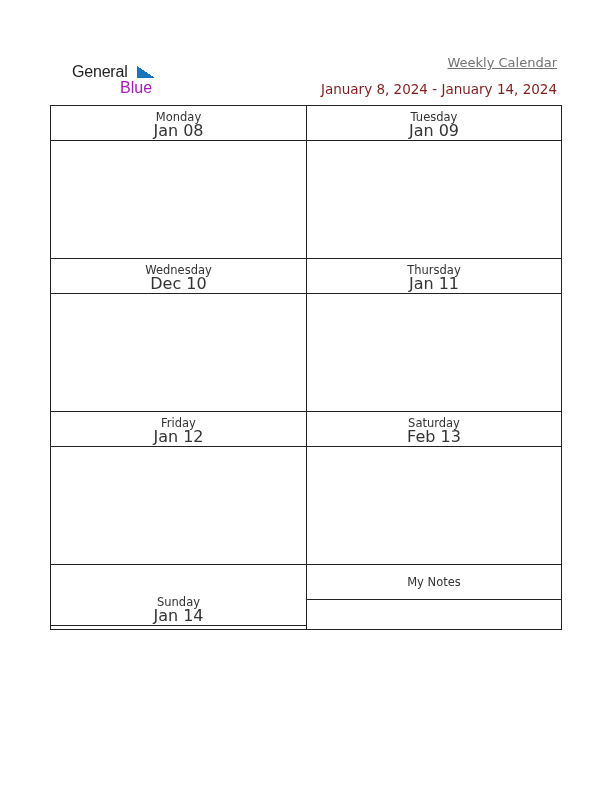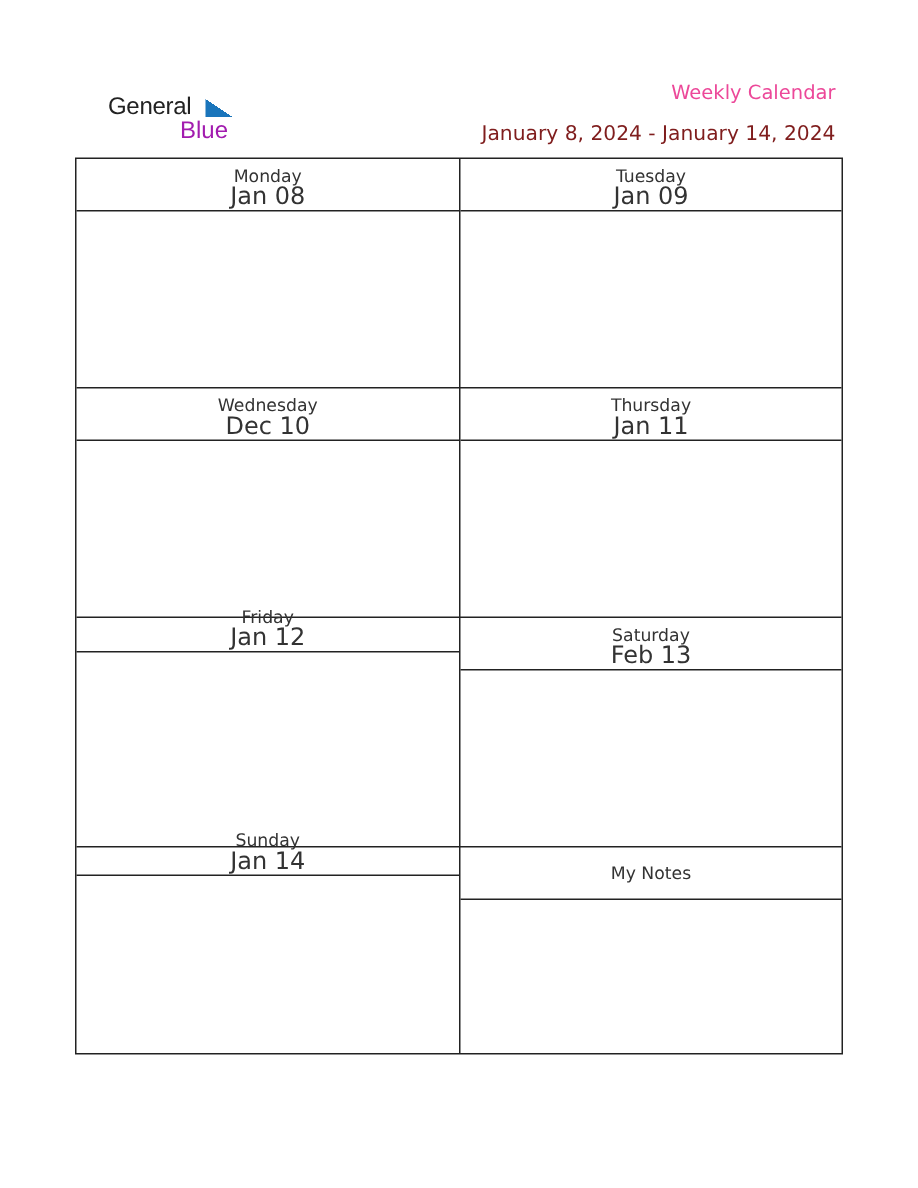--- a/index.html
+++ b/index.html
@@ -1,23 +1,23 @@
 <!DOCTYPE html>
 <html><head>
 <meta charset="utf-8">
 <style>
   html, body { margin:0; padding:0; background:#fff; }
   body { width:612px; height:792px; position:relative; font-family:"DejaVu Sans", sans-serif; color:#333; overflow:hidden; }
   .logo { position:absolute; left:72px; top:63px; width:90px; height:34px; }
   .logo .g { position:absolute; left:0; top:0; font-size:16px; color:#222; font-family:"Liberation Sans", sans-serif; letter-spacing:-0.2px; }
   .logo .b { position:absolute; left:48px; top:16px; font-size:16px; color:#a21caf; font-family:Liberation Sans, sans-serif; }
   .logo .tri2 { position:absolute; left:65px; top:3px; width:18px; height:12px; background:linear-gradient(to top right, #1a75bb 50%, transparent 50%); }
-  .title { position:absolute; right:55px; top:55px; font-size:13px; color:#ec4899; }
+  .title { position:absolute; right:55px; top:55px; font-size:13px; color:#737373;text-decoration:underline; }
   .range { position:absolute; right:55px; top:81px; font-size:13.5px; color:#7f1d1d; }
-  .grid { position:absolute; left:50px; top:105px; width:512px; height:598px; border:1px solid #222; box-sizing:border-box; }
+  .grid { position:absolute; left:50px; top:105px; width:512px; height:525px; border:1px solid #222; box-sizing:border-box; }
   .cell { position:absolute; box-sizing:border-box; }
   .hdr { border-bottom:1px solid #222; text-align:center; font-size:11.5px; color:#333; line-height:14px; }
   .vline { position:absolute; left:255px; top:0; width:1px; height:100%; background:#222; }
   .hline { position:absolute; left:0; width:100%; height:1px; background:#222; }
   .day { display:block; }
   .date { display:block; font-size:16px; }
 </style>
 </head>
 <body>
 
@@ -50,32 +50,32 @@
     <span class="day">Wednesday</span>
     <span class="date">Dec 10</span>
   </div>
   <div class="cell" style="left:0;top:188px;width:255px;height:117px"></div>
   <div class="cell hdr" style="left:256px;top:153px;width:254px;height:35px;padding-top:4px">
     <span class="day">Thursday</span>
     <span class="date">Jan 11</span>
   </div>
   <div class="cell" style="left:256px;top:188px;width:254px;height:117px"></div>
 
-  <div class="cell hdr" style="left:0;top:294px;width:255px;height:35px;padding-top:4px">
+  <div class="cell hdr" style="left:0;top:306px;width:255px;height:35px;padding-top:4px">
     <span class="day">Friday</span>
     <span class="date">Jan 12</span>
   </div>
   <div class="cell" style="left:0;top:341px;width:255px;height:117px"></div>
   <div class="cell hdr" style="left:256px;top:306px;width:254px;height:35px;padding-top:4px">
     <span class="day">Saturday</span>
     <span class="date">Feb 13</span>
   </div>
   <div class="cell" style="left:256px;top:341px;width:254px;height:117px"></div>
 
-  <div class="cell hdr" style="left:0;top:443px;width:255px;height:35px;padding-top:4px">
+  <div class="cell hdr" style="left:0;top:485px;width:255px;height:35px;padding-top:4px">
     <span class="day">Sunday</span>
     <span class="date">Jan 14</span>
   </div>
   <div class="cell" style="left:0;top:494px;width:255px;height:117px"></div>
   <div class="cell hdr" style="left:256px;top:459px;width:254px;height:35px;padding-top:10px">
     <span class="day">My Notes</span>
   </div>
   <div class="cell" style="left:256px;top:494px;width:254px;height:117px"></div>
 </div>
 

